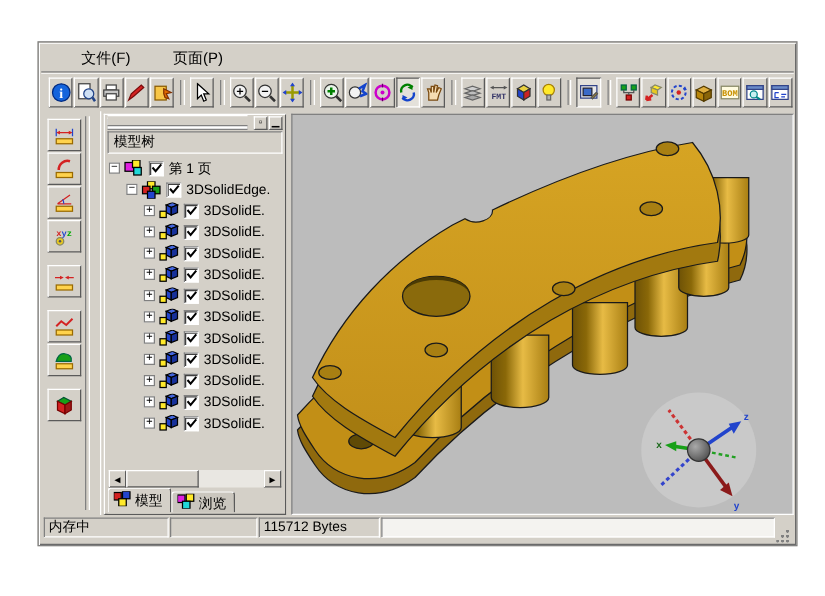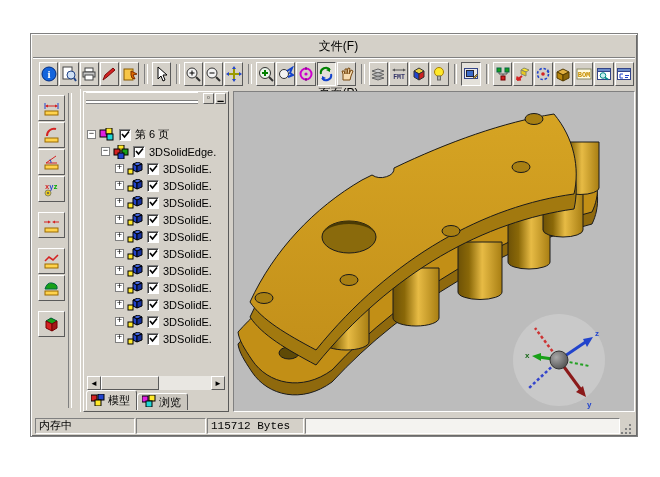--- a/index.html
+++ b/index.html
@@ -2,21 +2,21 @@
 <html><head>
 <meta charset="utf-8">
 <style>
   html,body{margin:0;padding:0;background:#fff;}
   .page{position:relative;width:660px;height:477px;background:#fff;overflow:hidden;
         font-family:"Liberation Sans",sans-serif;font-size:12px;color:#000;}
   .app{position:absolute;left:30px;top:33px;width:606px;height:402px;background:#d4d0c8;
        border:1px solid #808080;box-shadow:inset 1px 1px 0 #fff, inset -1px -1px 0 #6a6a6a;}
   
   .menubar{position:absolute;left:2px;top:2px;right:2px;height:21px;display:flex;align-items:center;
-           gap:26px;padding-left:9px;border-bottom:1px solid #808080;box-shadow:0 1px 0 #fff;flex-direction:column;}
+           gap:26px;padding-left:28px;border-bottom:1px solid #808080;box-shadow:0 1px 0 #fff;}
   .menu-item{padding:2px 4px;cursor:default;}
   
   .toolbar{position:absolute;left:2px;top:25px;right:2px;height:29px;display:flex;align-items:center;
            padding-left:6px;}
   .tb{width:23px;height:22px;display:flex;align-items:center;justify-content:center;background:#d4d0c8;
       border:1px solid;border-color:#fff #5a5a5a #5a5a5a #fff;margin-right:1px;}
   .tb svg{display:block;}
   .tb.pressed{border-color:#5a5a5a #fff #fff #5a5a5a;background:#e4e1da;}
   .tsep{width:2px;height:20px;margin:0 4px;border-left:1px solid #808080;border-right:1px solid #fff;}
   
@@ -63,22 +63,22 @@
        border:1px solid #5a5a5a;border-bottom:none;border-top-color:#fff;border-left-color:#fff;
        border-radius:3px 3px 0 0;font-size:11px;margin-top:12px;}
   .tab.active{height:19px;z-index:2;box-shadow:0 1px 0 #d4d0c8;}
   .tab.inactive{height:16px;background:#cac6be;justify-content:flex-end;}
   
   .splitter{position:absolute;left:196px;top:0;width:4px;bottom:0;background:#d4d0c8;}
   .viewport{position:absolute;left:200px;top:2px;right:0;bottom:0;background:#bcbcbc;
             border:1px solid;border-color:#808080 #fff #fff #808080;overflow:hidden;}
   .viewport svg{position:absolute;left:0;top:0;}
   
-  .statusbar{position:absolute;left:2px;bottom:2px;right:2px;height:20px;display:flex;align-items:flex-end;
-             gap:1px;padding:0 2px;font-family:Liberation Mono, monospace;}
+  .statusbar{position:absolute;left:2px;bottom:2px;right:2px;height:20px;display:flex;align-items:flex-start;
+             gap:1px;padding:0 2px;}
   .spanel{height:16px;line-height:15px;padding:0 3px;font-size:11px;background:#d4d0c8;
           border:1px solid;border-color:#808080 #fff #fff #808080;box-sizing:border-box;}
   .sp1{width:100px;} .sp2{width:70px;} .sp3{width:97px;} .sp4{flex:1;background:#f4f3f0;}
   .sgrip{width:12px;height:12px;align-self:flex-end;
          background:
           radial-gradient(circle at 9px 3px,#808080 1px,transparent 1.4px),
           radial-gradient(circle at 9px 7px,#808080 1px,transparent 1.4px),
           radial-gradient(circle at 5px 7px,#808080 1px,transparent 1.4px),
           radial-gradient(circle at 9px 11px,#808080 1px,transparent 1.4px),
           radial-gradient(circle at 5px 11px,#808080 1px,transparent 1.4px),
@@ -344,35 +344,36 @@
             </svg>
           </div>
     </div>
 
     <div class="panel">
       <div class="griprow">
         <div class="gripbars"></div>
         <button class="pbtn">▫</button>
         <button class="pbtn">▁</button>
       </div>
+      <div class="panel-title">模型树</div>
 
       <div class="tree">
         <div class="trow">
           <span class="expander">−</span>
           <span class="ticon"><svg width="17" height="14">
                   <rect x="1" y="2" width="7" height="7" fill="#e020e0" stroke="#000"></rect>
                   <rect x="7" y="0" width="6" height="6" fill="#ffe92a" stroke="#000"></rect>
                   <rect x="8" y="6" width="6" height="6" fill="#20d8d8" stroke="#000"></rect>
                 </svg></span>
           <span class="cbx">
                 <svg width="9" height="9">
                   <path d="M1,4 L3.5,7 L8,1.5" fill="none" stroke="#000" stroke-width="1.6"></path>
                 </svg>
               </span>
-          <span class="tlabel">第 6 页</span>
+          <span class="tlabel">第 1 页</span>
         </div>
         <div class="trow" style="padding-left:14px">
           <span class="expander">−</span>
           <span class="ticon"><svg width="17" height="14">
                   <rect x="5" y="0" width="6" height="6" fill="#ffe92a" stroke="#000"></rect>
                   <rect x="1" y="4" width="6" height="6" fill="#d42222" stroke="#000"></rect>
                   <rect x="9" y="4" width="6" height="6" fill="#18a018" stroke="#000"></rect>
                   <rect x="5" y="8" width="6" height="6" fill="#2244cc" stroke="#000"></rect>
                 </svg></span>
           <span class="cbx">

